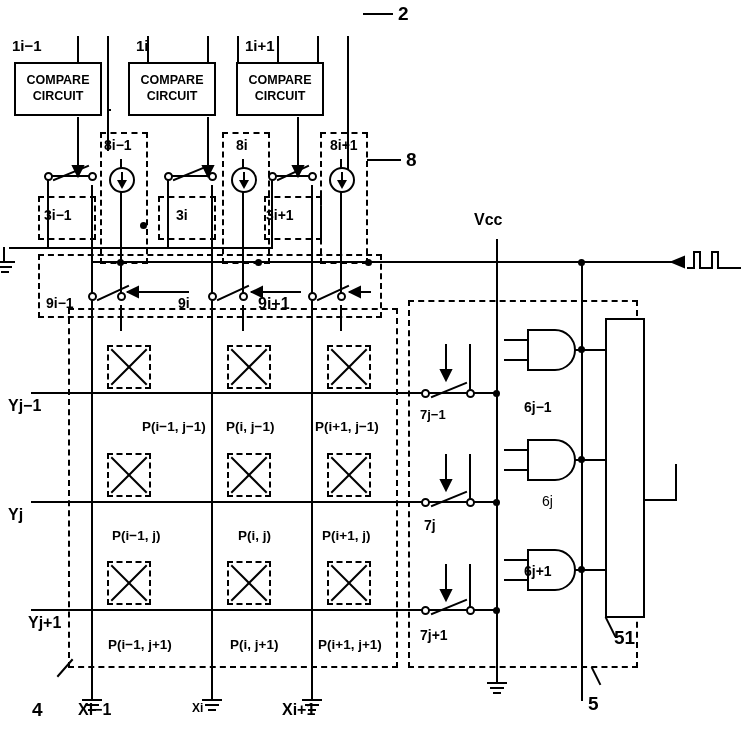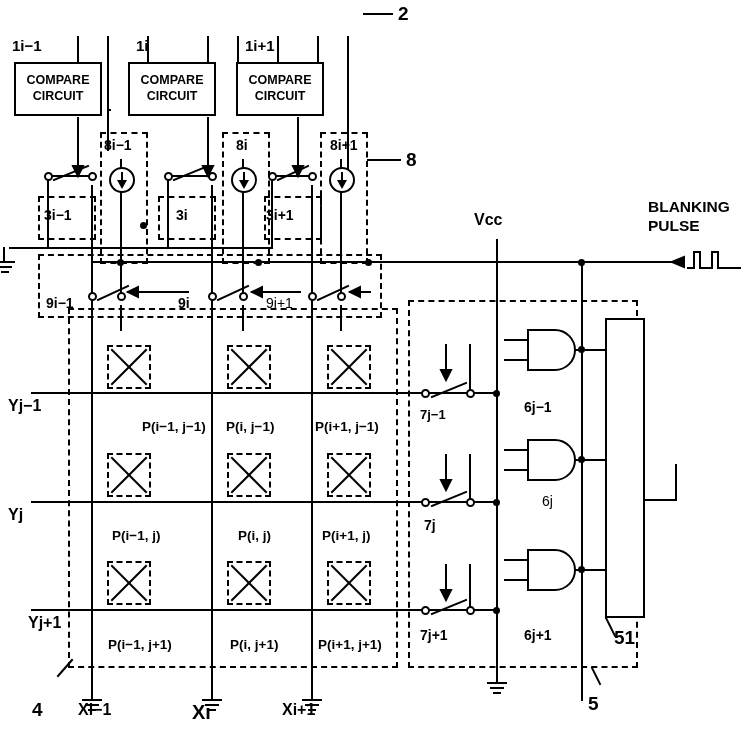--- a/index.html
+++ b/index.html
@@ -251,21 +251,21 @@
   <div class="dbox" style="left:38px;top:196px;width:58px;height:44px;"></div>
   <div class="dbox" style="left:158px;top:196px;width:58px;height:44px;"></div>
   <div class="dbox" style="left:264px;top:196px;width:58px;height:44px;"></div>
   <div class="lbl" style="left:44px;top:208px;font-size:14px;font-weight:bold;">3i−1</div>
   <div class="lbl" style="left:176px;top:208px;font-size:14px;font-weight:bold;">3i</div>
   <div class="lbl" style="left:266px;top:208px;font-size:14px;font-weight:bold;">3i+1</div>
 
   <div class="dbox" style="left:38px;top:254px;width:344px;height:64px;"></div>
   <div class="lbl" style="left:46px;top:296px;font-size:14px;font-weight:bold;">9i−1</div>
   <div class="lbl" style="left:178px;top:296px;font-size:14px;font-weight:bold;">9i</div>
-  <div class="lbl" style="left:258px;top:296px;font-size:14px;font-weight:normal;margin-left:8px;">9i+1</div>
+  <div class="lbl" style="left:258px;top:296px;font-size:16px;font-weight:bold;">9i+1</div>
 
   <div class="ocirc" style="left:44px;top:172px;"></div>
   <div class="ocirc" style="left:88px;top:172px;"></div>
   <div class="ocirc" style="left:164px;top:172px;"></div>
   <div class="ocirc" style="left:208px;top:172px;"></div>
   <div class="ocirc" style="left:268px;top:172px;"></div>
   <div class="ocirc" style="left:308px;top:172px;"></div>
 
   <div class="ocirc" style="left:88px;top:292px;"></div>
   <div class="ocirc" style="left:117px;top:292px;"></div>
@@ -302,21 +302,21 @@
 
   <div class="lbl" style="left:108px;top:638px;font-size:13.5px;font-weight:bold;">P(i−1, j+1)</div>
   <div class="lbl" style="left:230px;top:638px;font-size:13.5px;font-weight:bold;">P(i, j+1)</div>
   <div class="lbl" style="left:318px;top:638px;font-size:13.5px;font-weight:bold;">P(i+1, j+1)</div>
 
   <div class="lbl" style="left:8px;top:398px;font-size:16px;font-weight:bold;">Yj−1</div>
   <div class="lbl" style="left:8px;top:507px;font-size:16px;font-weight:bold;">Yj</div>
   <div class="lbl" style="left:8px;top:615px;font-size:16px;font-weight:bold;margin-left:20px;">Yj+1</div>
 
   <div class="lbl" style="left:78px;top:702px;font-size:16px;font-weight:bold;">Xi−1</div>
-  <div class="lbl" style="left:192px;top:702px;font-size:20px;font-weight:bold;">Xi</div>
+  <div class="lbl" style="left:192px;top:702px;font-size:12px;font-weight:bold;">Xi</div>
   <div class="lbl" style="left:282px;top:702px;font-size:16px;font-weight:bold;">Xi+1</div>
 
   <div class="lbl" style="left:32px;top:700px;font-size:19px;font-weight:bold;">4</div>
 
   <div class="dbox" style="left:408px;top:300px;width:230px;height:368px;"></div>
   <div class="lbl" style="left:588px;top:694px;font-size:19px;font-weight:bold;">5</div>
 
   <div class="ocirc" style="left:421px;top:389px;"></div>
   <div class="ocirc" style="left:466px;top:389px;"></div>
   <div class="ocirc" style="left:421px;top:498px;"></div>
@@ -325,27 +325,25 @@
   <div class="ocirc" style="left:466px;top:606px;"></div>
 
   <div class="lbl" style="left:420px;top:408px;font-size:13px;font-weight:bold;">7j−1</div>
   <div class="lbl" style="left:424px;top:518px;font-size:14px;font-weight:bold;">7j</div>
   <div class="lbl" style="left:420px;top:628px;font-size:14px;font-weight:bold;">7j+1</div>
 
   <div class="lbl" style="left:474px;top:212px;font-size:16px;font-weight:bold;">Vcc</div>
 
   <div class="lbl" style="left:524px;top:400px;font-size:14px;font-weight:bold;">6j−1</div>
   <div class="lbl" style="left:542px;top:494px;font-size:14px;font-weight:normal;">6j</div>
-  <div class="lbl" style="left:524px;top:628px;font-size:14px;font-weight:bold;text-align:center;">6j+1</div>
+  <div class="lbl" style="left:524px;top:564px;font-size:14px;font-weight:bold;text-align:center;">6j+1</div>
 
   <div class="box" style="left:605px;top:318px;width:40px;height:300px;"></div>
   <div class="lbl" style="left:614px;top:628px;font-size:19px;font-weight:bold;">51</div>
 
-  <div class="lbl" style="left:648px;top:198px;font-size:15.5px;font-weight:bold;line-height:1.2;white-space:pre-line;">BLANKING
-PULSE</div>
 
   <div class="node" style="left:493px;top:390px;"></div>
   <div class="node" style="left:493px;top:499px;"></div>
   <div class="node" style="left:493px;top:607px;"></div>
   <div class="node" style="left:578px;top:346px;"></div>
   <div class="node" style="left:578px;top:456px;"></div>
   <div class="node" style="left:578px;top:566px;"></div>
 
 </div>
 

